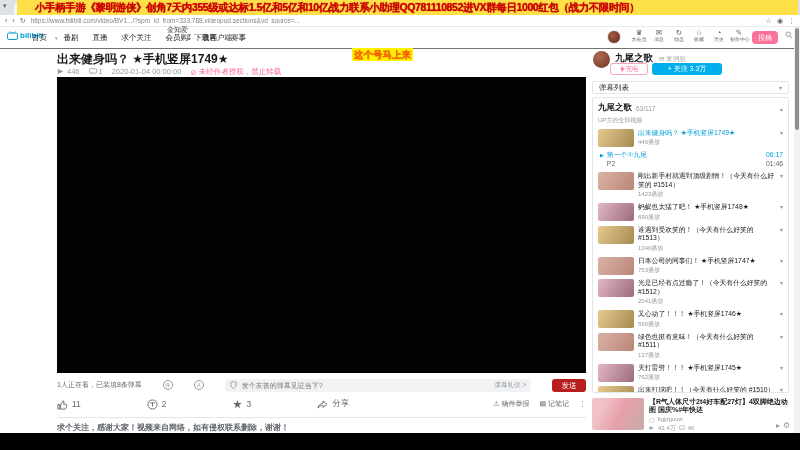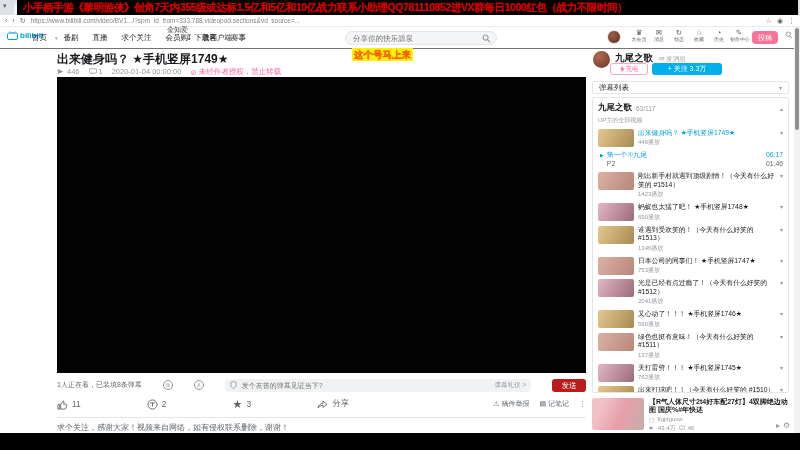--- a/index.html
+++ b/index.html
@@ -6,23 +6,23 @@
   *{box-sizing:border-box;}
   .vp{position:relative;width:800px;height:450px;background:#fff;overflow:hidden;
       font-family:"Liberation Sans","DejaVu Sans",sans-serif;color:#18191c;}
   
   .tabbar{position:absolute;left:0;top:0;width:800px;height:15px;background:#dee1e6;}
   .tabcaret{position:absolute;left:3px;top:2px;font-size:7px;color:#5f6368;}
   .tab{position:absolute;left:14px;top:1px;width:160px;height:14px;background:#f6f7f8;
        border-radius:6px 6px 0 0;display:flex;align-items:center;gap:3px;padding:0 5px;
        font-size:7.5px;color:#3c4043;overflow:hidden;}
   .tab .fav{width:7px;height:7px;border-radius:50%;background:#00a1d6;flex:0 0 auto;}
-  .banner{position:absolute;left:17px;top:0;width:781px;height:15px;background:#000000;
+  .banner{position:absolute;left:17px;top:0;width:781px;height:15px;background:#fde047;
           color:#d40000;font-weight:bold;font-size:10.5px;line-height:15px;white-space:nowrap;
-          overflow:hidden;z-index:60;letter-spacing:-0.4px;text-shadow:0 0 1px #aa0000;padding-left:6px;}
+          overflow:hidden;z-index:60;letter-spacing:-0.4px;text-shadow:0 0 1px #aa0000;padding-left:18px;}
   .abar{position:absolute;left:0;top:15px;width:800px;height:12px;background:#fff;
         border-bottom:1px solid #e8eaed;display:flex;align-items:center;padding:0 5px;gap:5px;}
   .abar .nbtn{font-size:7px;color:#5f6368;line-height:11px;}
   .aurl{flex:1;font-size:6.5px;color:#80868b;white-space:nowrap;overflow:hidden;}
   .aicons{display:flex;gap:5px;font-size:7px;color:#5f6368;}
   
   .shead{position:absolute;left:0;top:28px;width:794px;height:21px;background:#fff;
          border-bottom:1px solid #737373;}
   .logo{position:absolute;left:7px;top:3px;display:flex;align-items:center;gap:2px;
         color:#00a1d6;font-weight:bold;font-size:8px;}
@@ -68,21 +68,21 @@
           font-family:inherit;min-width:0;}
   .etiq{font-size:6.5px;color:#9499a0;white-space:nowrap;}
   .send{width:34px;height:13px;background:#b91c1c;border-radius:3px;color:#fff;font-size:7.5px;
         text-align:center;line-height:13px;flex:0 0 auto;}
   .acts{position:absolute;left:57px;top:396px;width:529px;height:16px;display:flex;
         align-items:center;color:#61666d;font-size:8.5px;gap:40px;}
   .acts .ag{display:flex;align-items:center;gap:4px;margin-right:26px;}
   .acts svg{display:block;}
   .acts .right{margin-left:auto;display:flex;align-items:center;gap:10px;font-size:7px;}
   .divider{position:absolute;left:57px;top:417px;width:529px;height:1px;background:#e3e5e7;}
-  .desc{position:absolute;left:57px;top:422px;width:520px;font-size:8px;color:#61666d;}
+  .desc{position:absolute;left:57px;top:422px;width:520px;font-size:8px;color:#61666d;font-weight:bold;}
   
   .upava{position:absolute;left:593px;top:51px;width:17px;height:17px;border-radius:50%;
          background:radial-gradient(circle at 35% 30%,#b06a50,#6b3425);}
   .uprow{position:absolute;left:615px;top:52px;display:flex;align-items:baseline;gap:6px;}
   .upname{font-size:9.5px;font-weight:bold;color:#18191c;}
   .upmsg{font-size:6.5px;color:#9499a0;}
   .charge{position:absolute;left:610px;top:63px;width:38px;height:12px;border:1px solid #f6a7c1;
           border-radius:3px;background:#fff;color:#fb7299;font-size:6.5px;display:flex;
           align-items:center;justify-content:center;gap:1px;}
   .follow{position:absolute;left:652px;top:63px;width:70px;height:12px;background:#00aeec;
@@ -197,27 +197,20 @@
         <span class="ni">
           <span>赛事</span>
           <span class="caret"></span>
         </span>
       </div>
     <span class="floatxt">金知爱</span>
     <span class="dl">
       <span>↧</span>
       <span>下载客户端</span>
     </span>
-    <div class="search">
-      <input placeholder="分享你的快乐源泉" style="">
-      <svg class="mag" width="9" height="9" viewBox="0 0 10 10">
-        <circle cx="4" cy="4" r="2.8"></circle>
-          <path d="M6.2 6.2L9 9"></path>
-      </svg>
-    </div>
     <div class="havatar"></div>
     <div class="hicons">
 
         <span class="hic">
           <span class="g">♛</span>
           <span class="l">大会员</span>
         </span>
 
         <span class="hic">
           <span class="g">✉</span>

